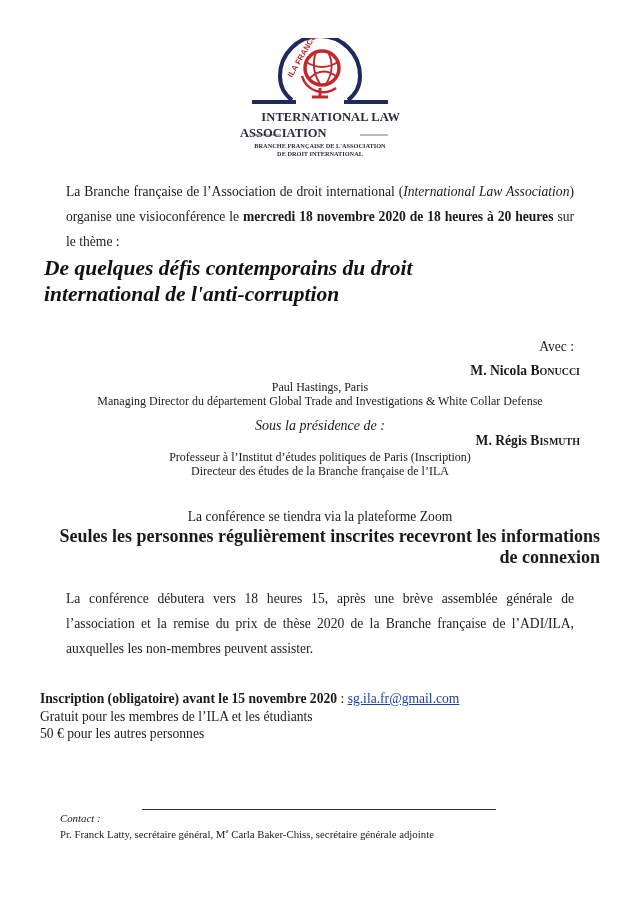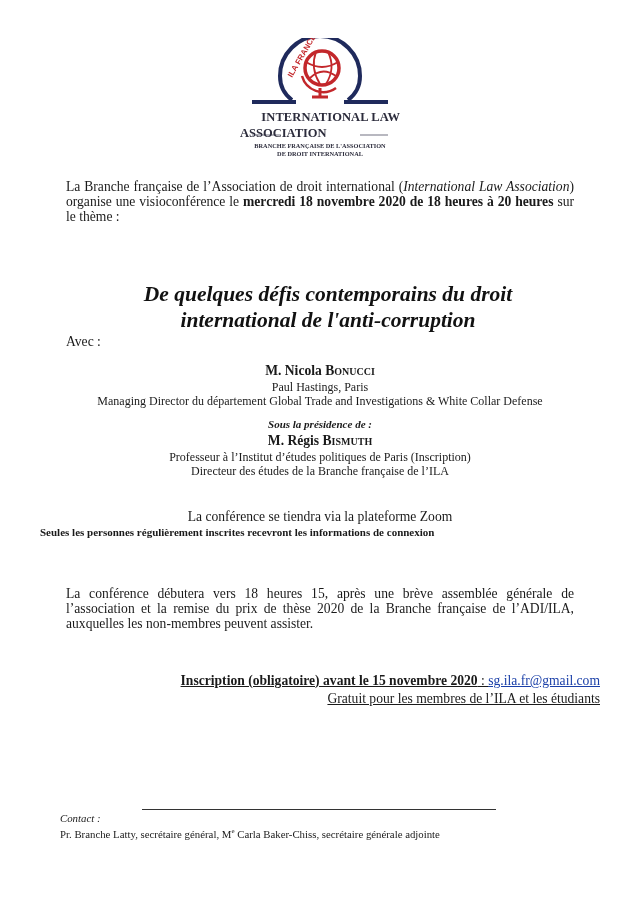--- a/index.html
+++ b/index.html
@@ -8,37 +8,37 @@
   .logo { position: absolute; left: 240px; top: 38px; width: 160px; height: 125px; }
   .logo-text-1 { position: absolute; left: 0; top: 72px; width: 160px; text-align: right;
                  font-size: 12.5px; font-weight: bold; color: #2c2c3c; letter-spacing: 0.1px; }
   .logo-text-2 { position: absolute; left: 0; top: 88px; width: 160px; text-align: left;
                  font-size: 12.5px; font-weight: bold; color: #2c2c3c; }
   .logo-rule-l { position: absolute; left: 12px; top: 96px; width: 28px; height: 2px; background: #b8b8c0; }
   .logo-rule-r { position: absolute; right: 12px; top: 96px; width: 28px; height: 2px; background: #b8b8c0; }
   .logo-text-3 { position: absolute; left: 0; top: 104px; width: 160px; text-align: center;
                  font-size: 6.3px; font-weight: bold; color: #2c2c3c; line-height: 8px; }
 
-  .block { position: absolute; left: 66px; width: 508px; font-size: 13.6px; line-height: 15px; }
+  .block { position: absolute; left: 66px; width: 508px; font-size: 13.6px; line-height: 25px; }
   .justify { text-align: justify; }
-  .center { text-align: left; }
+  .center { text-align: right; }
   .intro { top: 179px; }
-  .title { position: absolute; left: 68px; width: 520px; top: 255px; text-align: center;
-           font-size: 21.5px; line-height: 26px; font-weight: bold; font-style: italic; color: #111; margin-top: 26px; }
+  .title { position: absolute; left: 44px; width: 520px; top: 255px; 
+           font-size: 21.5px; line-height: 26px; font-weight: bold; font-style: italic; color: #111; }
   .avec { top: 334px; }
-  .speaker-name { position: absolute; left: 60px; width: 520px; top: 363px; text-align: center;
+  .speaker-name { position: absolute; left: 60px; width: 520px; top: 363px; text-align: right;
                   font-size: 13.6px; font-weight: bold; }
   .small-caps { font-variant: small-caps; }
   .speaker-line { position: absolute; left: 60px; width: 520px; text-align: center; font-size: 12px; line-height: 14px; }
   .presid { position: absolute; left: 60px; width: 520px; top: 418px; text-align: center;
-            font-size: 11px; font-style: italic; font-weight: bold; }
+            font-size: 14px; font-style: italic; }
   .zoomline { position: absolute; left: 40px; width: 560px; top: 509px; text-align: center; font-size: 13.6px; }
-  .regline { position: absolute; left: 40px; width: 560px; top: 526px; text-align: left; font-size: 11px; font-weight: bold; }
+  .regline { position: absolute; left: 40px; width: 560px; top: 526px; text-align: right; font-size: 18px; font-weight: bold; }
   .start { top: 586px; }
-  .insc { position: absolute; left: 40px; width: 560px; top: 672px; text-align: right; font-size: 13.6px; line-height: 17.5px; text-decoration: underline; }
+  .insc { position: absolute; left: 40px; width: 560px; top: 690px; text-align: left; font-size: 13.6px; line-height: 17.5px; }
   a.link { color: #1a3fa8; text-decoration: underline; }
   .hr { position: absolute; left: 142px; top: 809px; width: 354px; height: 1px; background: #333; }
   .contact { position: absolute; left: 60px; width: 520px; top: 812px; 
              font-size: 10.8px; line-height: 13px; }
   .contact-label { font-style: italic; }
 </style>
 </head>
 <body>
 
 <div class="logo">
@@ -84,19 +84,20 @@
 <div class="speaker-line" style="top:464px">Directeur des études de la Branche française de l’ILA</div>
 
 <div class="zoomline">La conférence se tiendra via la plateforme Zoom</div>
 <div class="regline">Seules les personnes régulièrement inscrites recevront les informations de connexion</div>
 
 <div class="block justify start">La conférence débutera vers 18 heures 15, après une brève assemblée générale de l’association et la remise du prix de thèse 2020 de la Branche française de l’ADI/ILA, auxquelles les non-membres peuvent assister.</div>
 
 <div class="insc">
   <div><b>Inscription (obligatoire) avant le 15 novembre 2020</b><span> : </span><a class="link">sg.ila.fr@gmail.com</a></div>
   <div>Gratuit pour les membres de l’ILA et les étudiants</div>
+  <div>50 € pour les autres personnes</div>
 </div>
 
 <div class="hr"></div>
 <div class="contact">
   <div class="contact-label">Contact :</div>
-  <div><span>Pr. Branche Latty, secrétaire général, M</span><sup style="font-size:7px">e</sup><span> Carla Baker-Chiss, secrétaire générale adjointe</span></div>
+  <div><span>Pr. Franck Latty, secrétaire général, M</span><sup style="font-size:7px">e</sup><span> Carla Baker-Chiss, secrétaire générale adjointe</span></div>
 </div>
 
 </body></html>

